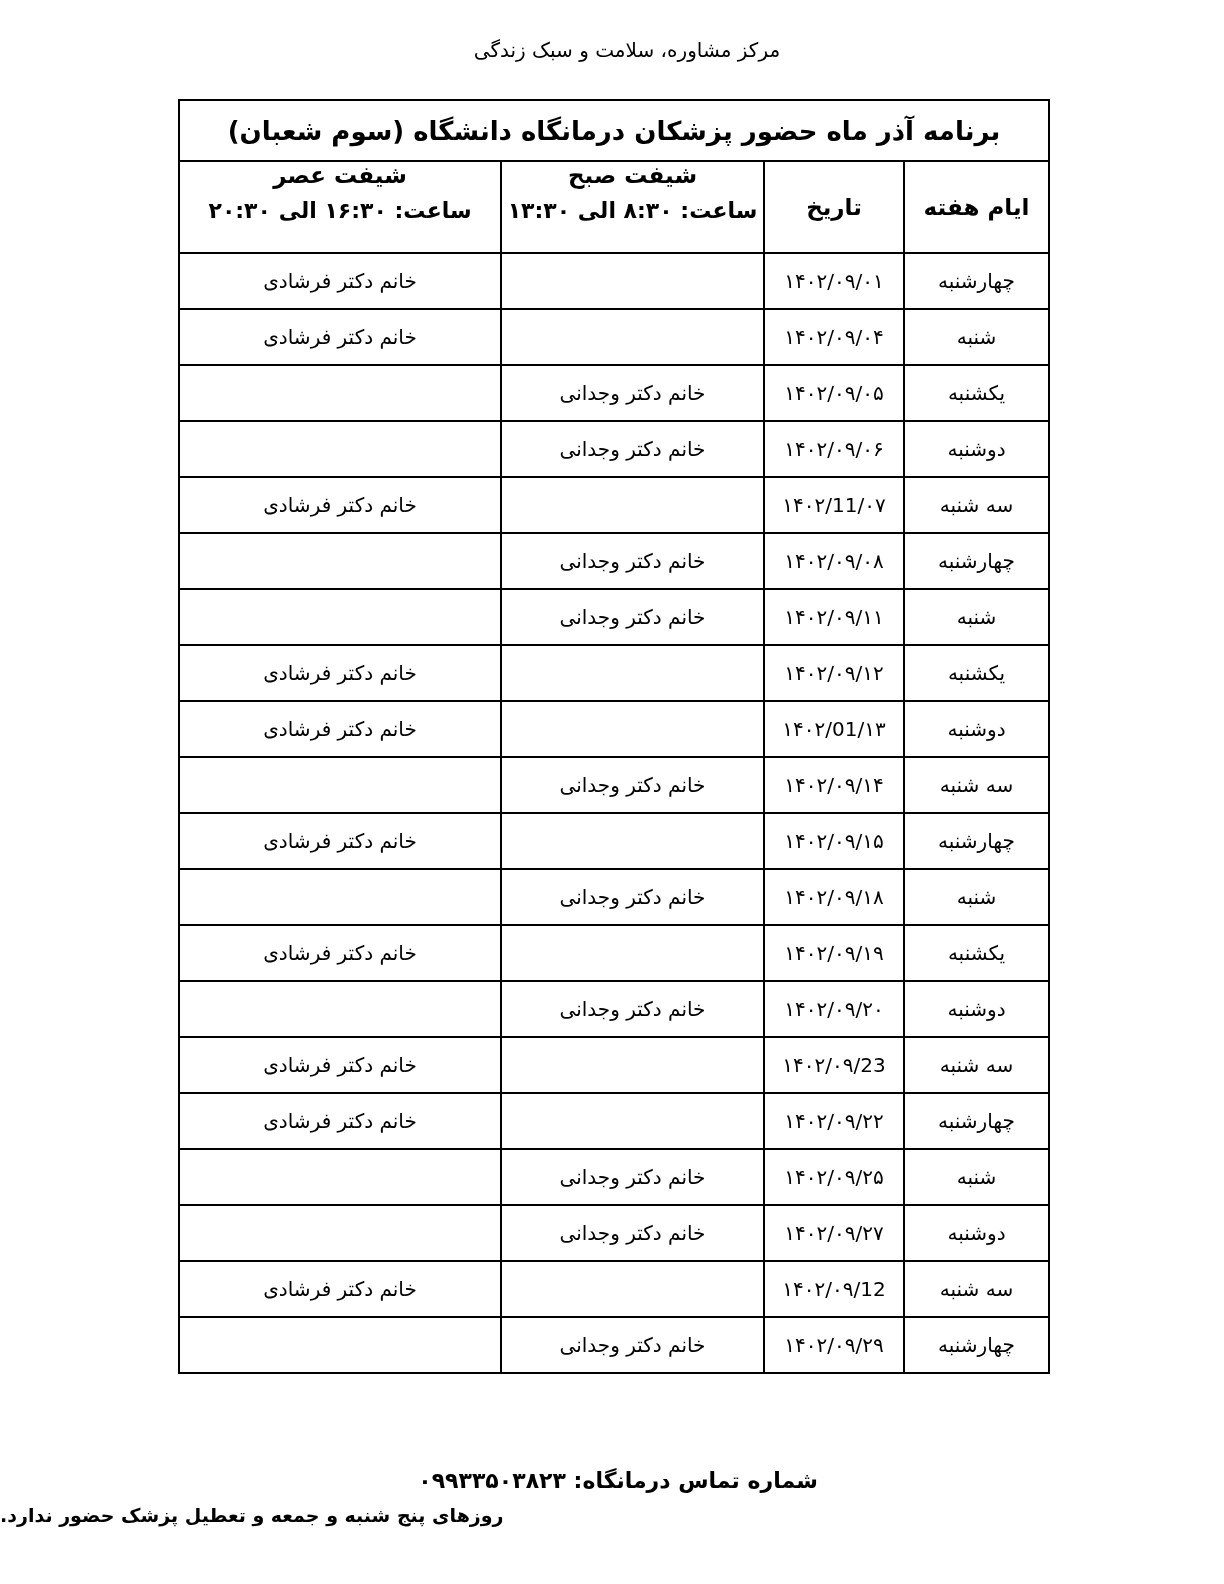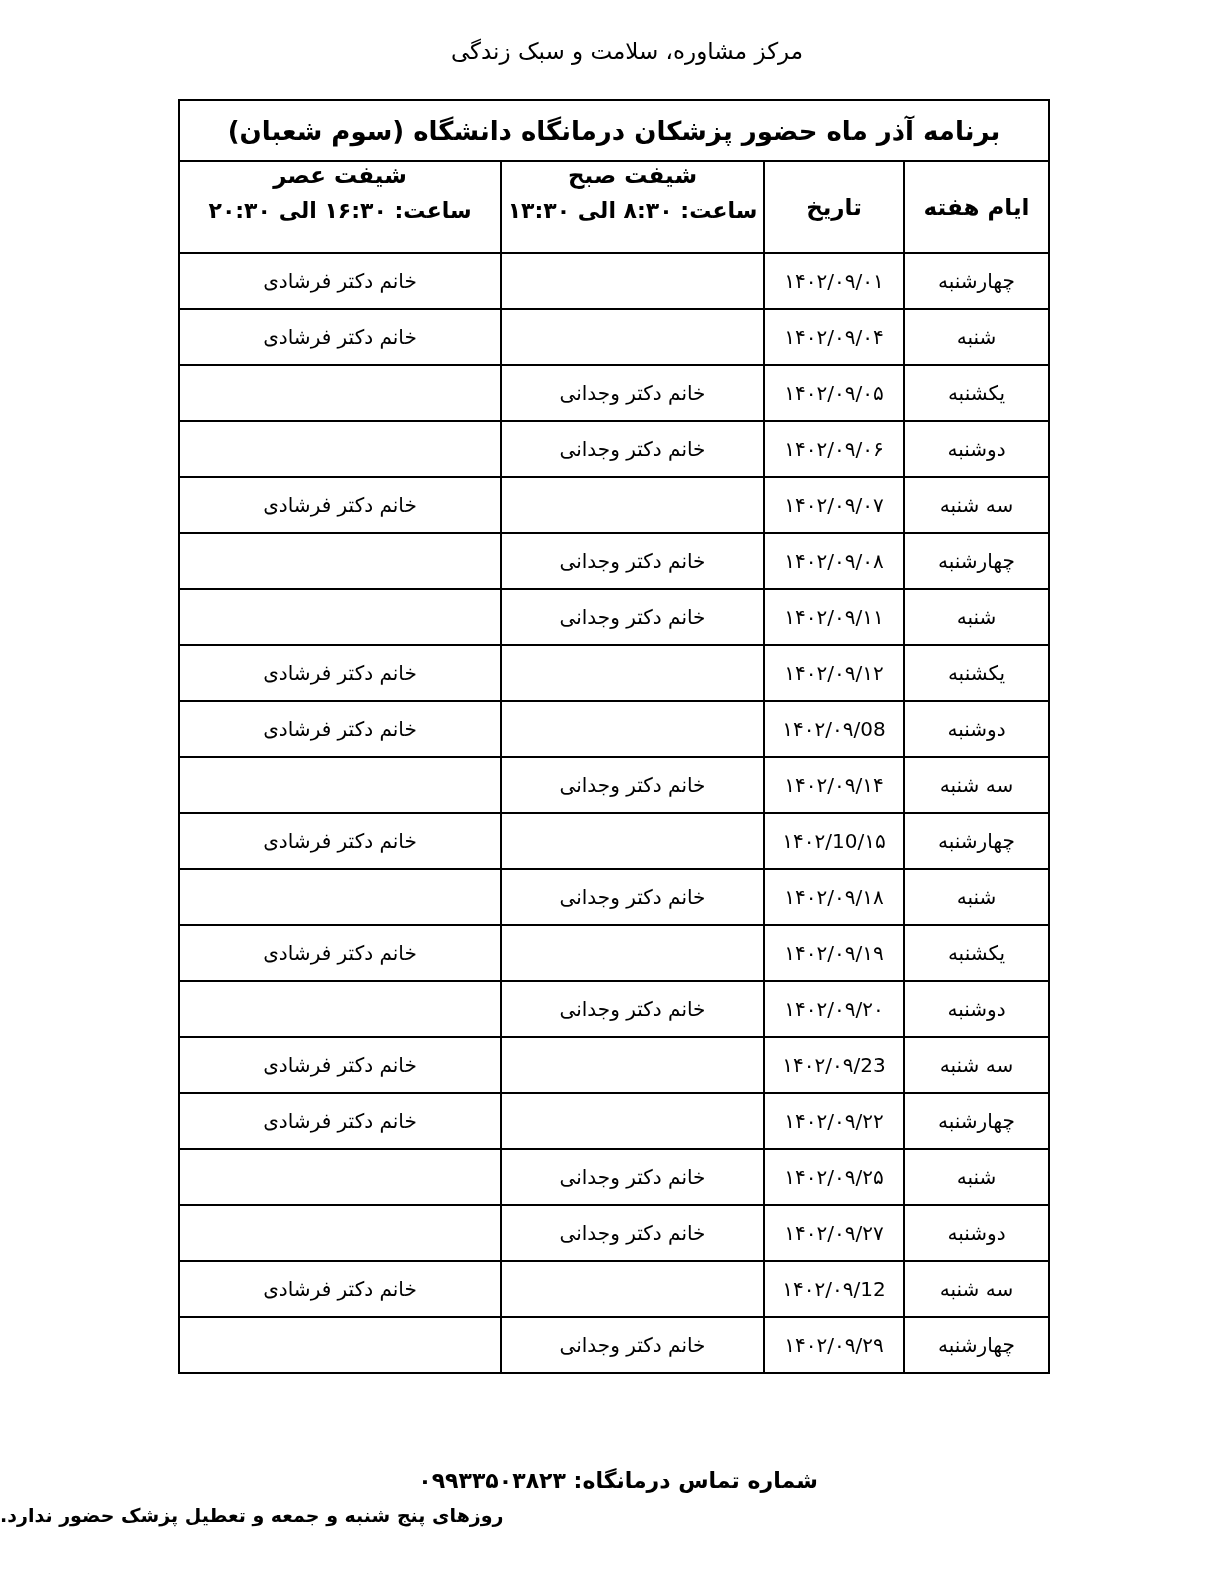--- a/index.html
+++ b/index.html
@@ -16,21 +16,21 @@
     font-family: "DejaVu Sans", sans-serif;
     direction: rtl;
     overflow: hidden;
   }
   .org-title {
     position: absolute;
     top: 38px;
     left: 0;
     right: 4px;
     text-align: center;
-    font-size: 23px;
+    font-size: 20px;
     font-weight: normal;
     letter-spacing: 0.5px;
     margin-left: 34px;
   }
   table.schedule {
     position: absolute;
     top: 99px;
     left: 178px;
     width: 870px;
     border-collapse: collapse;
@@ -146,21 +146,21 @@
       <td></td>
     </tr>
         <tr>
       <td>دوشنبه</td>
       <td>۱۴۰۲/۰۹/۰۶</td>
       <td>خانم دکتر وجدانی</td>
       <td></td>
     </tr>
         <tr>
       <td>سه شنبه</td>
-      <td>۱۴۰۲/۰۹/۰۷</td>
+      <td>۱۴۰۲/11/۰۷</td>
       <td></td>
       <td>خانم دکتر فرشادی</td>
     </tr>
         <tr>
       <td>چهارشنبه</td>
       <td>۱۴۰۲/۰۹/۰۸</td>
       <td>خانم دکتر وجدانی</td>
       <td></td>
     </tr>
         <tr>
@@ -170,33 +170,33 @@
       <td></td>
     </tr>
         <tr>
       <td>یکشنبه</td>
       <td>۱۴۰۲/۰۹/۱۲</td>
       <td></td>
       <td>خانم دکتر فرشادی</td>
     </tr>
         <tr>
       <td>دوشنبه</td>
-      <td>۱۴۰۲/۰۹/08</td>
+      <td>۱۴۰۲/01/۱۳</td>
       <td></td>
       <td>خانم دکتر فرشادی</td>
     </tr>
         <tr>
       <td>سه شنبه</td>
       <td>۱۴۰۲/۰۹/۱۴</td>
       <td>خانم دکتر وجدانی</td>
       <td></td>
     </tr>
         <tr>
       <td>چهارشنبه</td>
-      <td>۱۴۰۲/10/۱۵</td>
+      <td>۱۴۰۲/۰۹/۱۵</td>
       <td></td>
       <td>خانم دکتر فرشادی</td>
     </tr>
         <tr>
       <td>شنبه</td>
       <td>۱۴۰۲/۰۹/۱۸</td>
       <td>خانم دکتر وجدانی</td>
       <td></td>
     </tr>
         <tr>

